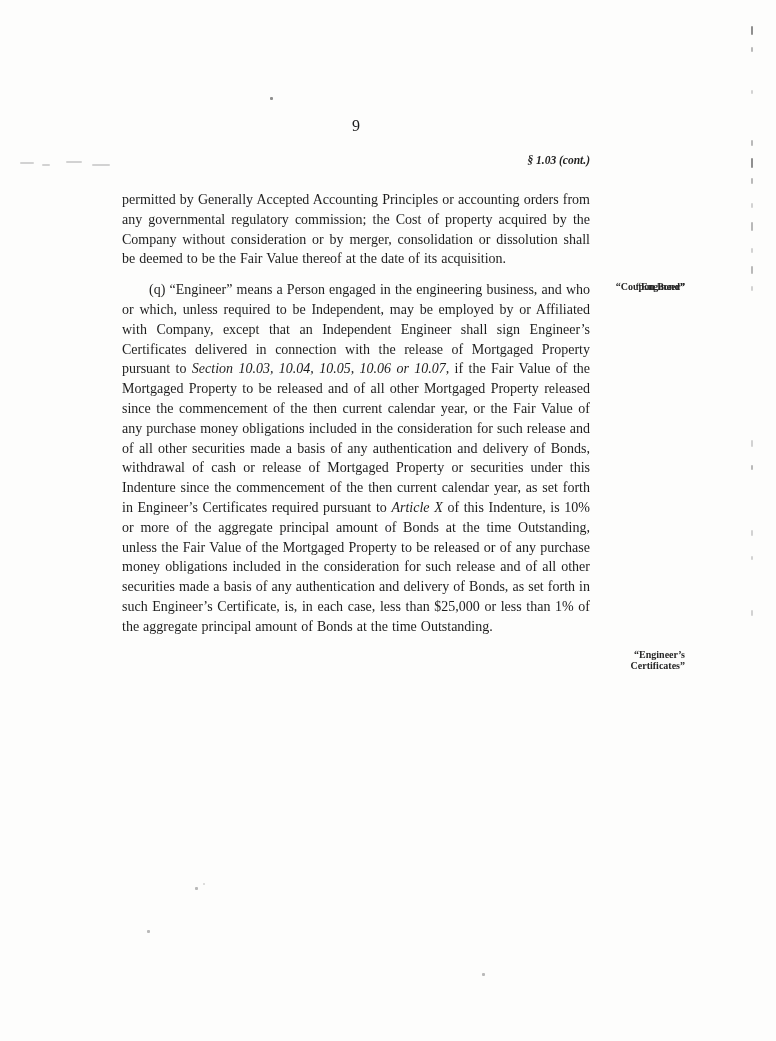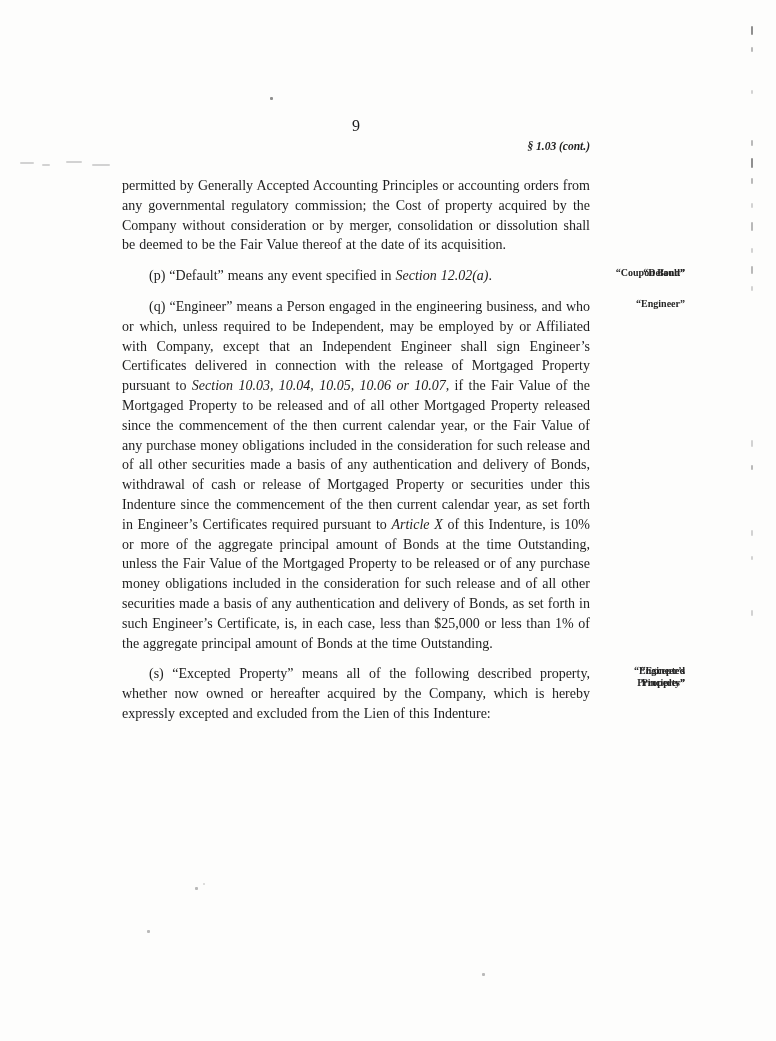--- a/index.html
+++ b/index.html
@@ -20,21 +20,21 @@
     left: 122px; top: 0;
     width: 468px;
   }
   .pagenum {
     margin-top: 116px;
     text-align: center;
     font-size: 16px;
     line-height: 20px;
   }
   .sechead {
-    margin-top: 4px;
+    margin-top: 18px;
     text-align: right;
     font-size: 11.5px;
     font-weight: bold;
     font-style: italic;
     line-height: 13px;
     color: #222;
   }
   .para {
     position: relative;
     font-size: 14px;
@@ -71,27 +71,25 @@
   <div class="content">
 
     <div class="pagenum">9</div>
 
     <div class="sechead">§ 1.03 (cont.)</div>
 
     <p class="para cont"><span>permitted by Generally Accepted Accounting Principles or accounting orders from any governmental regulatory commission; the Cost of property acquired by the Company without consideration or by merger, consolidation or dissolution shall be deemed to be the Fair Value thereof at the date of its acquisition.</span></p>
 
     <p class="para indent"><span class="note">“Coupon Bond”</span></p>
 
-    <p class="para indent"><span>(p) “Default” means any event specified in </span><em>Section 12.02(a)</em><span>.</span><span class="note">“Default”</span></p>
 
     <p class="para indent"><span>(q) “Engineer” means a Person engaged in the engineering business, and who or which, unless required to be Independent, may be employed by or Affiliated with Company, except that an Independent Engineer shall sign Engineer’s Certificates delivered in connection with the release of Mortgaged Property pursuant to </span><em>Section 10.03, 10.04, 10.05, 10.06 or 10.07,</em><span> if the Fair Value of the Mortgaged Property to be released and of all other Mortgaged Property released since the commencement of the then current calendar year, or the Fair Value of any purchase money obligations included in the consideration for such release and of all other securities made a basis of any authentication and delivery of Bonds, withdrawal of cash or release of Mortgaged Property or securities under this Indenture since the commencement of the then current calendar year, as set forth in Engineer’s Certificates required pursuant to </span><em>Article X</em><span> of this Indenture, is 10% or more of the aggregate principal amount of Bonds at the time Outstanding, unless the Fair Value of the Mortgaged Property to be released or of any purchase money obligations included in the consideration for such release and of all other securities made a basis of any authentication and delivery of Bonds, as set forth in such Engineer’s Certificate, is, in each case, less than $25,000 or less than 1% of the aggregate principal amount of Bonds at the time Outstanding.</span><span class="note">“Engineer”</span></p>
 
-    <p class="para indent"><span class="note">“Engineer’s Principles”</span></p>
+    <p class="para indent"><span class="note">“Engineer’s Certificates”</span></p>
 
-    <p class="para indent"><span>(s) “Excepted Property” means all of the following described property, whether now owned or hereafter acquired by the Company, which is hereby expressly excepted and excluded from the Lien of this Indenture:</span><span class="note">“Excepted Property”</span></p>
 
   </div>
 
   <div class="speck dark" style="left:270px; top:97px;  width:3px; height:3px;"></div>
   <div class="speck light" style="left:20px;  top:162px; width:14px; height:2px;"></div>
   <div class="speck light" style="left:42px;  top:164px; width:8px;  height:2px;"></div>
   <div class="speck light" style="left:66px;  top:161px; width:16px; height:2px;"></div>
   <div class="speck light" style="left:92px;  top:164px; width:18px; height:2px;"></div>
   <div class="speck dark" style="left:751px; top:26px;  width:2px; height:9px;"></div>
   <div class="speck" style="left:751px; top:47px;  width:2px; height:5px;"></div>

